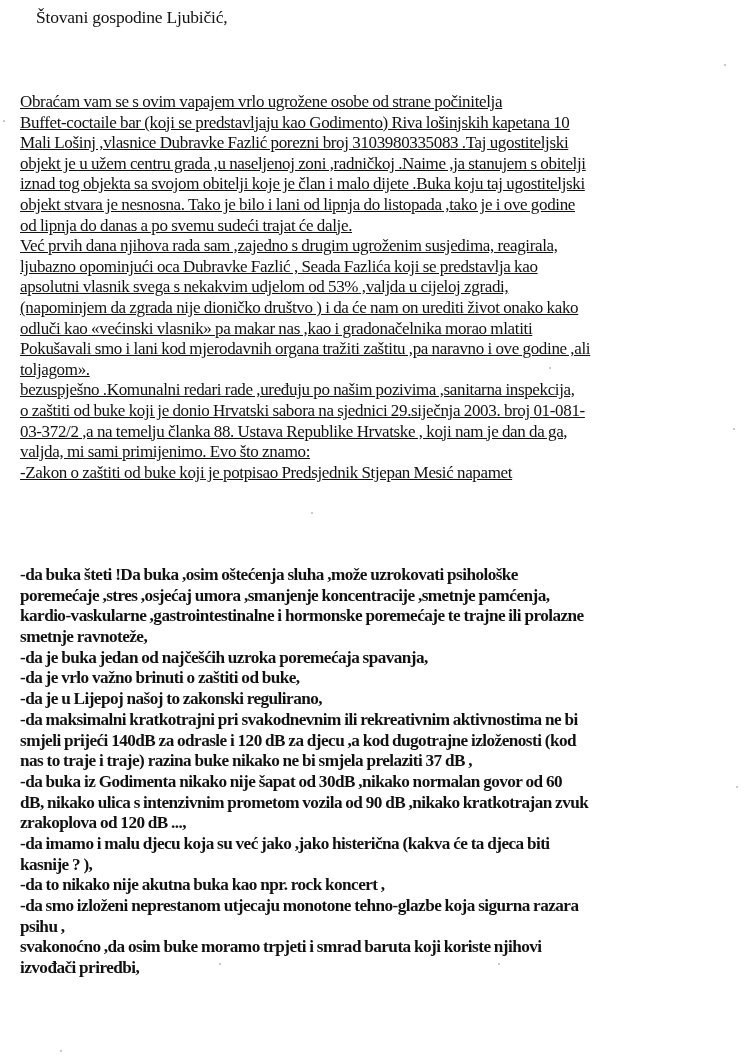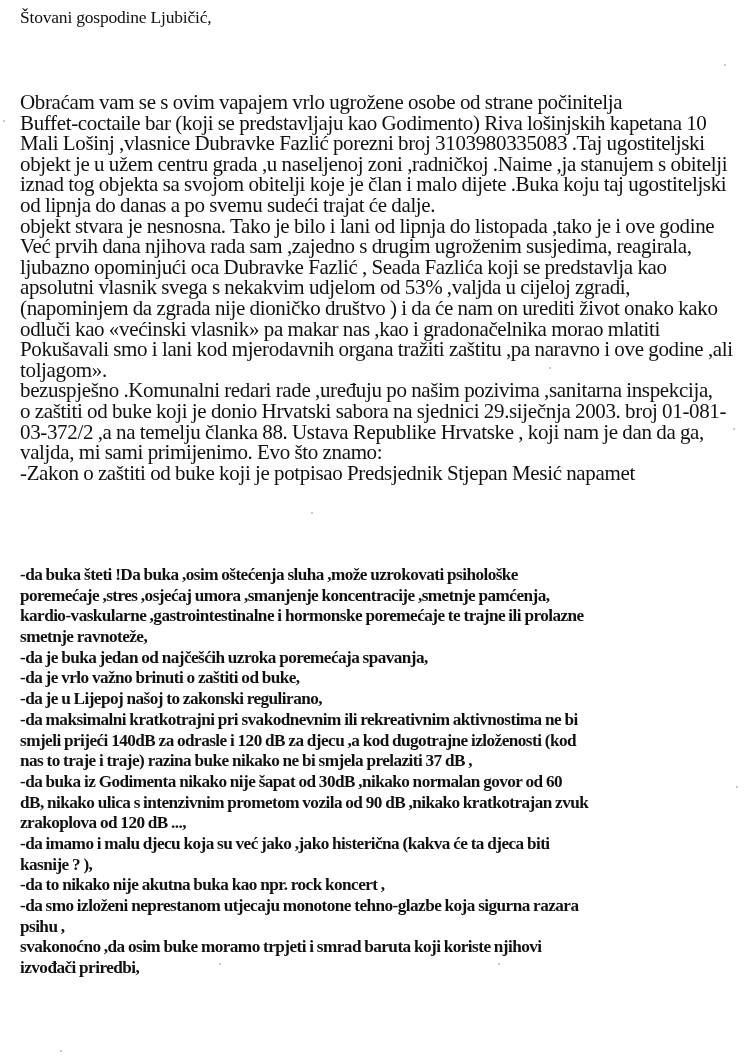--- a/index.html
+++ b/index.html
@@ -17,42 +17,43 @@
     }
     .page {
       position: absolute;
       left: 0;
       top: 0;
       width: 744px;
       height: 1059px;
     }
     .greeting {
       position: absolute;
-      left: 20px;
+      left: 36px;
       top: 5px;
       font-size: 17.5px;
       line-height: 24px;
       white-space: nowrap;
       letter-spacing: -0.2px;
     }
     .block {
       position: absolute;
       left: 20px;
       white-space: nowrap;
     }
     .line {
       display: block;
       height: 20.6px;
       line-height: 20.6px;
     }
     .regular {
       top: 92px;
-      font-size: 21px;
+      font-size: 17px;
       letter-spacing: -0.35px;
       word-spacing: -0.3px;
+      text-decoration: underline;
     }
     .bold {
       top: 565px;
       font-weight: bold;
       font-size: 17.2px;
       letter-spacing: -0.55px;
       word-spacing: -0.4px;
     }
     .bold .line {
       height: 20.7px;
@@ -73,22 +74,22 @@
 <div class="page">
 
   <div class="greeting">Štovani gospodine Ljubičić,</div>
 
   <div class="block regular">
     <span class="line">Obraćam vam se s ovim vapajem vrlo ugrožene osobe od strane počinitelja</span>
     <span class="line">Buffet-coctaile bar  (koji se predstavljaju kao Godimento) Riva lošinjskih kapetana 10</span>
     <span class="line">Mali Lošinj ,vlasnice Dubravke Fazlić  porezni broj 3103980335083 .Taj ugostiteljski</span>
     <span class="line">objekt je u užem centru grada ,u naseljenoj zoni ,radničkoj .Naime ,ja stanujem s obitelji</span>
     <span class="line">iznad tog objekta sa svojom obitelji  koje je član i malo dijete .Buka koju taj ugostiteljski</span>
+    <span class="line">objekt stvara je nesnosna. Tako je bilo i lani od lipnja do listopada ,tako je i ove godine</span>
     <span class="line">od lipnja do danas a po svemu sudeći trajat će dalje.</span>
-    <span class="line">objekt stvara je nesnosna. Tako je bilo i lani od lipnja do listopada ,tako je i ove godine</span>
     <span class="line">Već prvih dana njihova rada sam ,zajedno s drugim ugroženim susjedima, reagirala,</span>
     <span class="line">ljubazno opominjući oca Dubravke Fazlić , Seada Fazlića koji se predstavlja kao</span>
     <span class="line">apsolutni vlasnik svega s nekakvim udjelom od 53% ,valjda u cijeloj zgradi,</span>
     <span class="line">(napominjem da zgrada nije dioničko društvo ) i da će nam on urediti život onako kako</span>
     <span class="line">odluči kao «većinski vlasnik» pa makar nas ,kao i gradonačelnika morao mlatiti</span>
     <span class="line">Pokušavali smo i lani kod mjerodavnih organa tražiti zaštitu ,pa naravno i ove godine ,ali</span>
     <span class="line">toljagom».</span>
     <span class="line">bezuspješno .Komunalni redari rade ,uređuju po našim pozivima ,sanitarna inspekcija,</span>
     <span class="line">o zaštiti od buke koji je donio Hrvatski sabora na sjednici 29.siječnja 2003. broj 01-081-</span>
     <span class="line">03-372/2 ,a na temelju članka 88. Ustava Republike Hrvatske ,  koji nam je dan da ga,</span>

